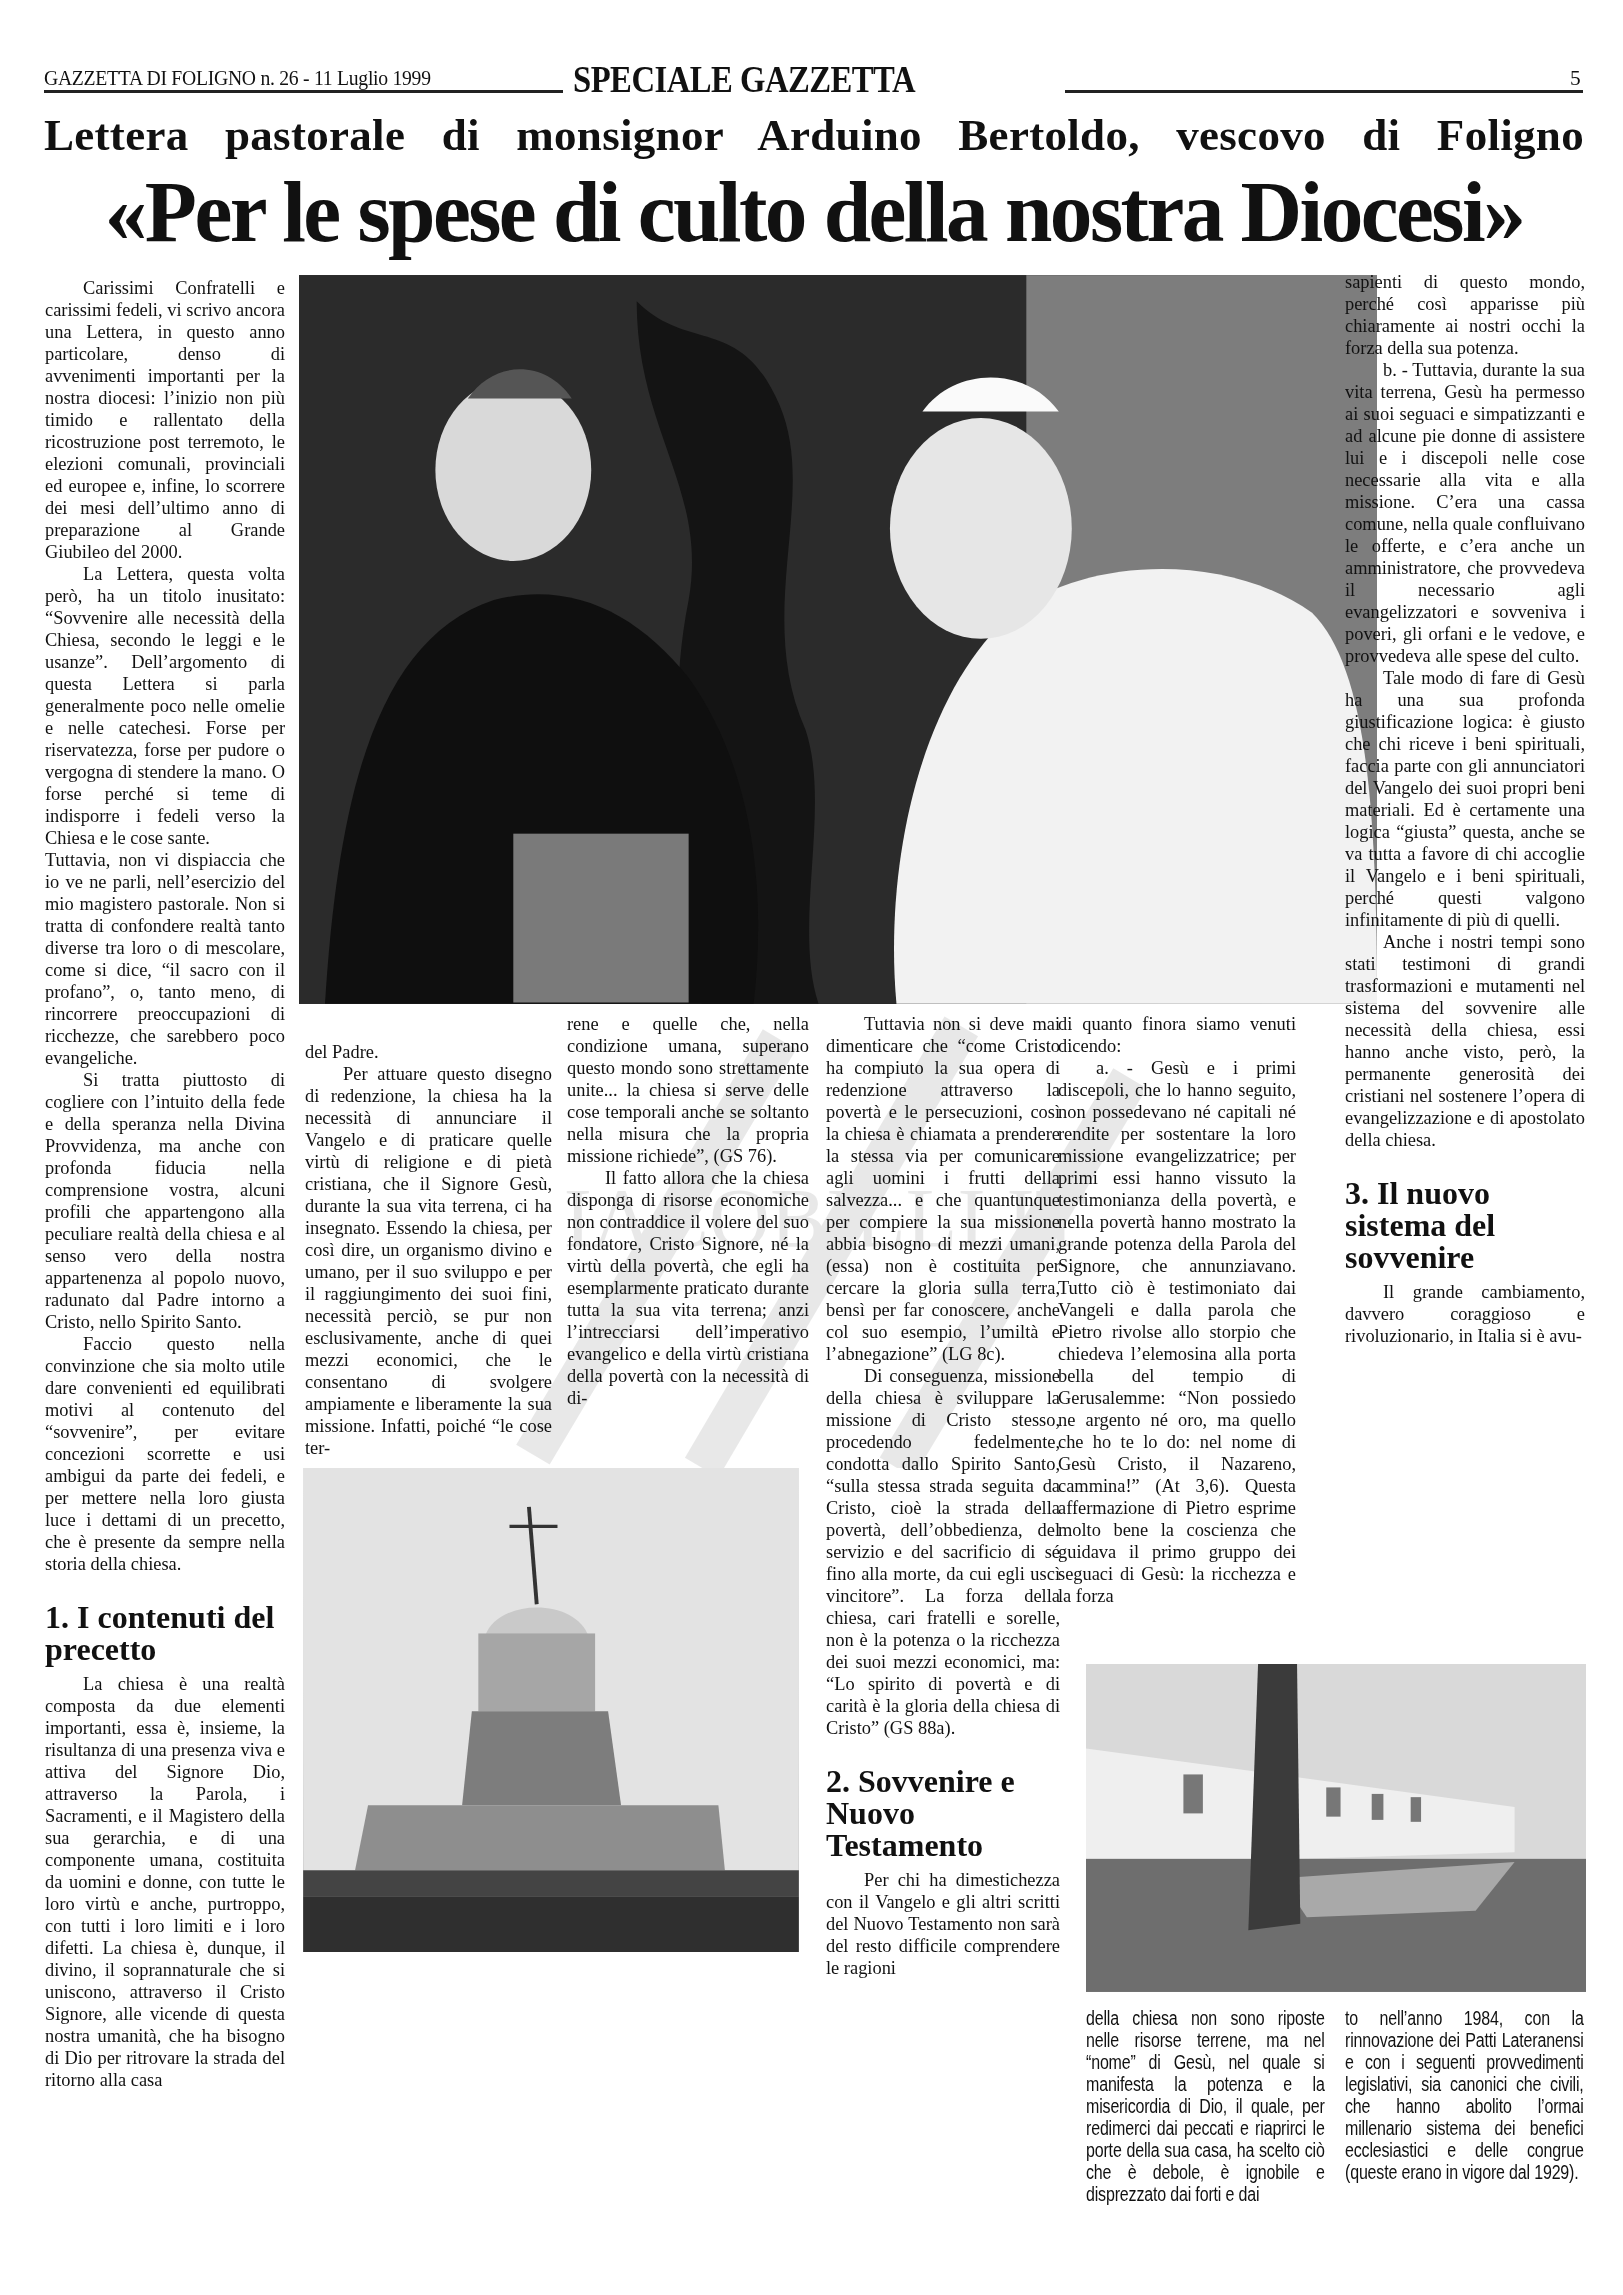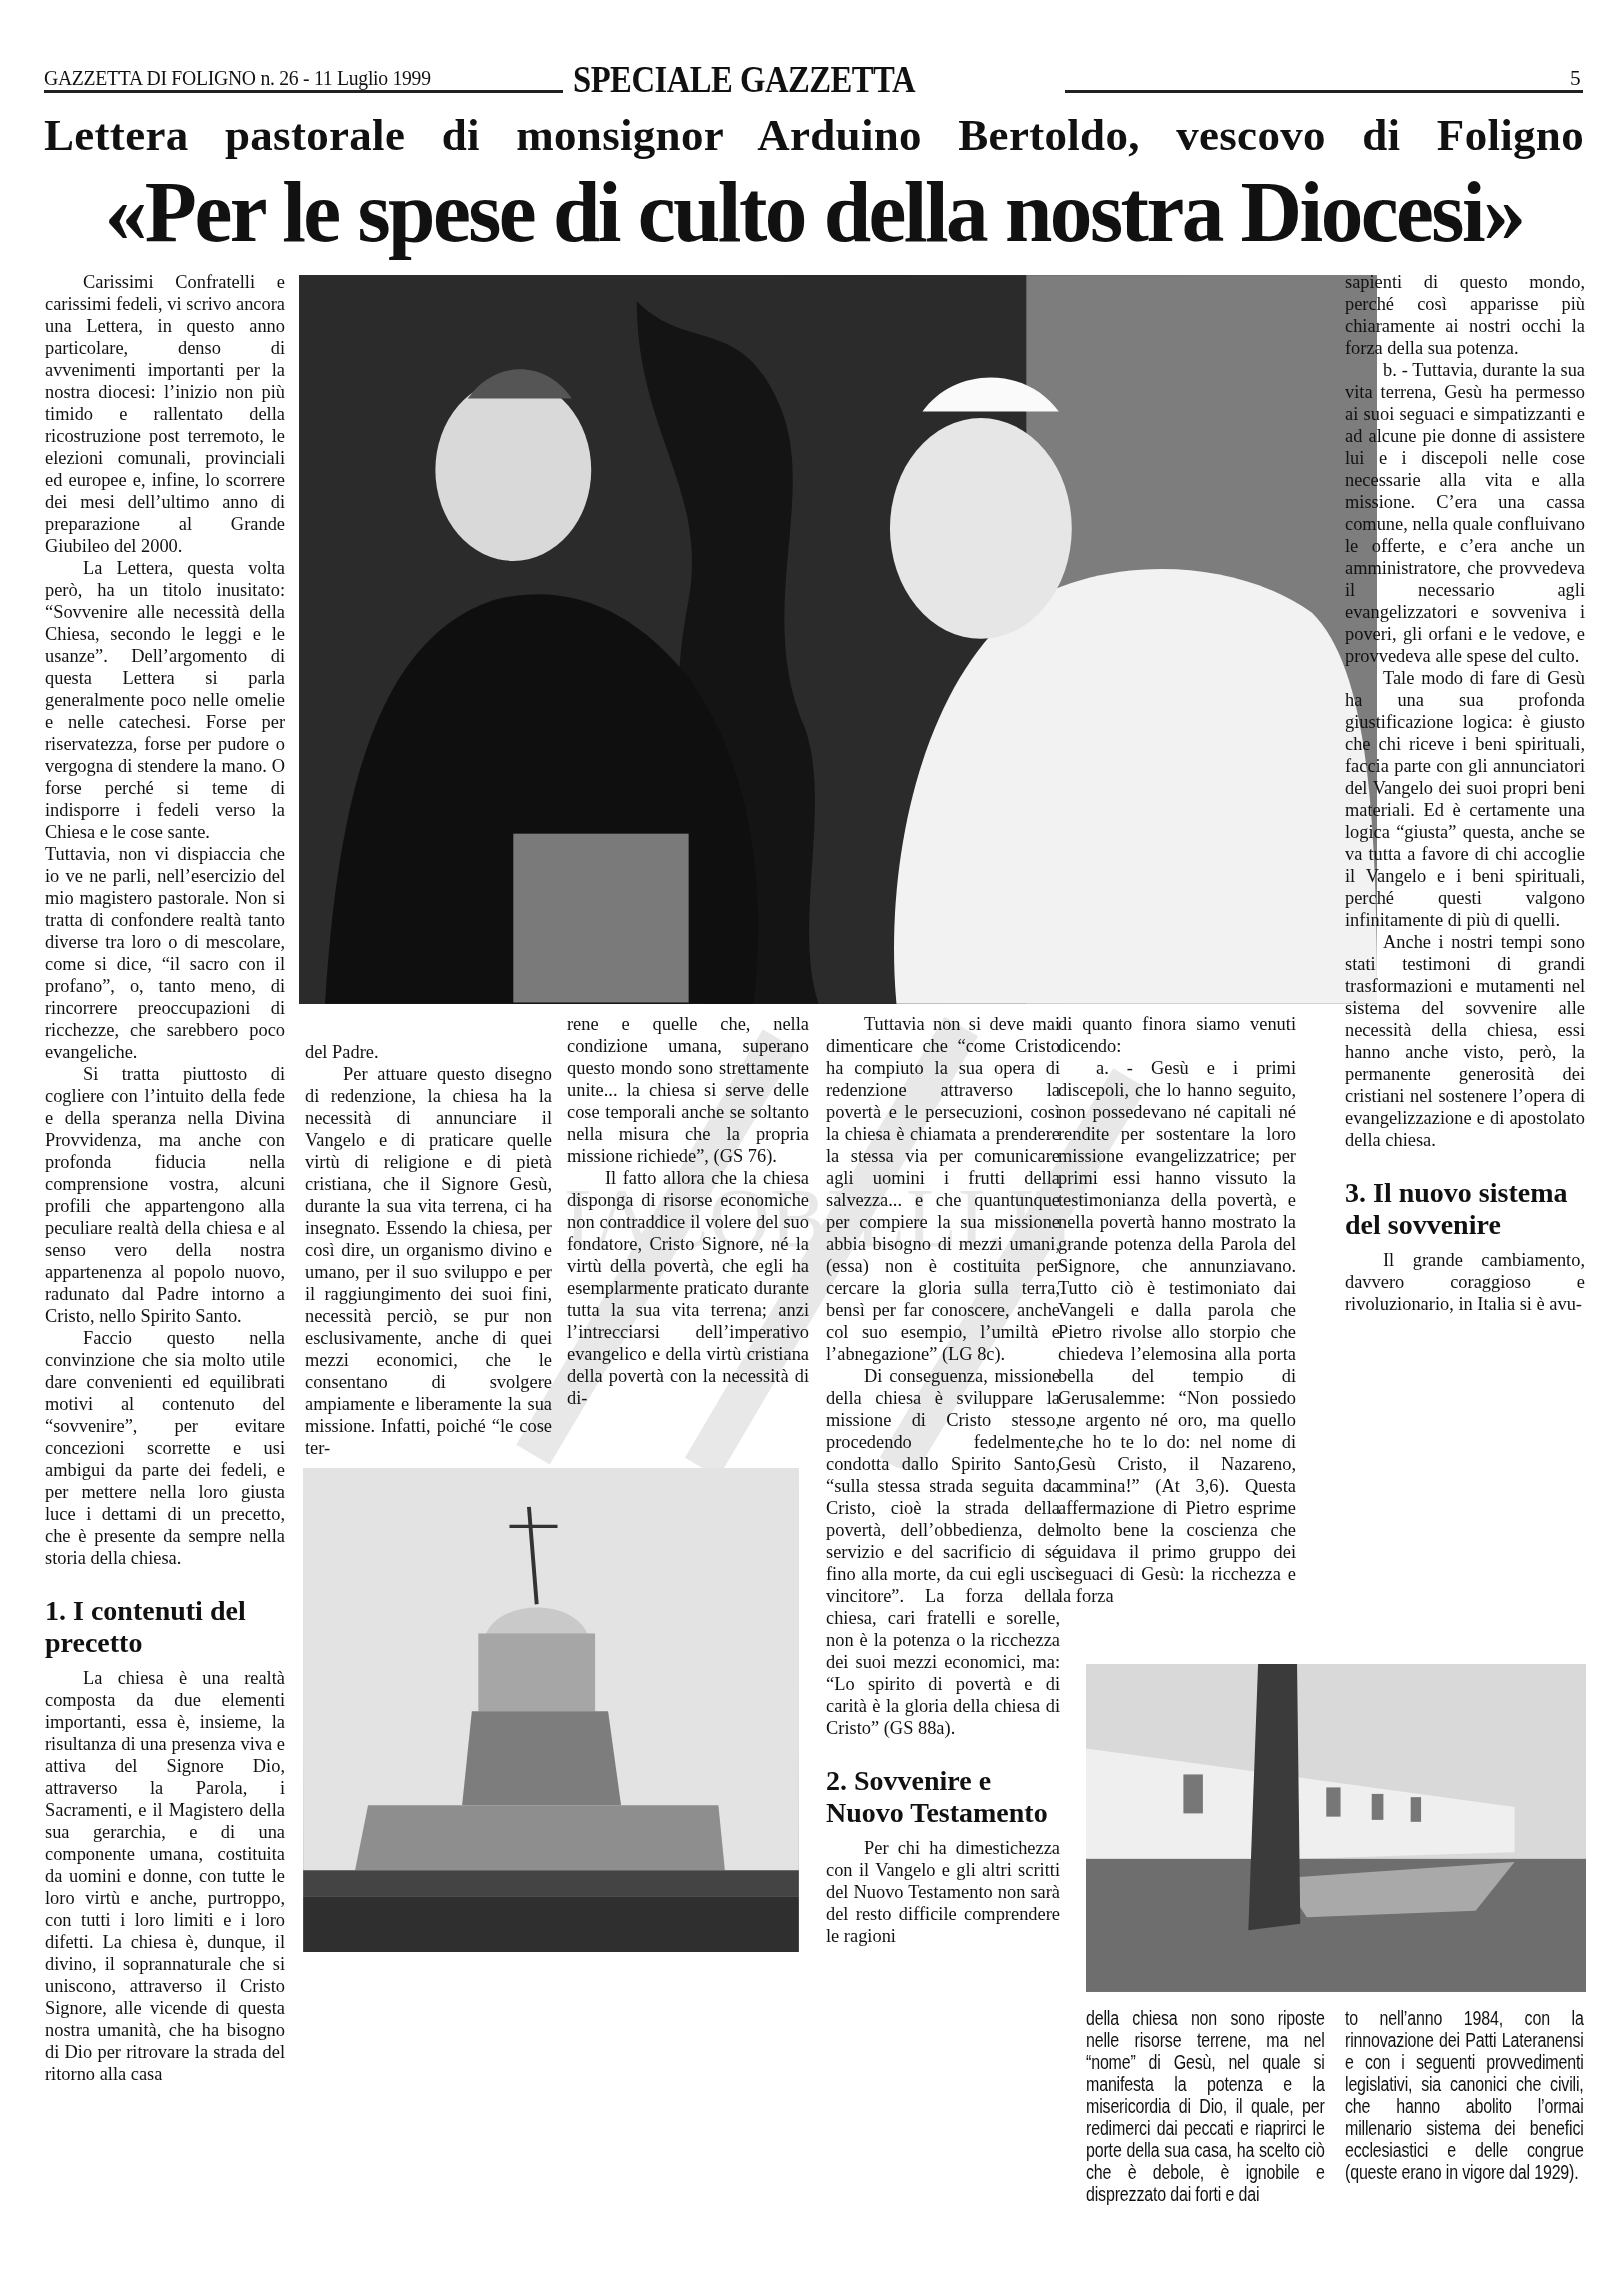--- a/index.html
+++ b/index.html
@@ -18,31 +18,31 @@
     .rule-right { left: 1065px; width: 518px; }
 
     
     .kicker { left: 44px; top: 109px; width: 1540px; font-size: 45px; font-weight: bold; white-space: nowrap; letter-spacing: 0.3px; text-align: justify; text-align-last: justify; }
     .title { left: 44px; top: 166px; width: 1540px; font-size: 87px; font-weight: bold; white-space: nowrap; letter-spacing: -2.6px; line-height: 1.05; text-align: center; transform: scaleX(0.98); }
 
     
     .col { font-size: 18.4px; line-height: 22px; text-align: justify; hyphens: manual; }
     .col p { margin: 0; text-indent: 38px; }
     .col p.noindent { text-indent: 0; }
-    .col1 { left: 45px; top: 271px; width: 240px; }
+    .col1 { left: 45px; top: 277px; width: 240px; }
     .col2 { left: 305px; top: 1013px; width: 247px; margin-top: 28px; }
     .col3 { left: 567px; top: 1013px; width: 242px; }
     .col4 { left: 826px; top: 1013px; width: 234px; }
     .col5 { left: 1058px; top: 1013px; width: 238px; }
     .col6 { left: 1345px; top: 271px; width: 240px; }
     .col5b { left: 1086px; top: 2007px; width: 238px; }
     .col6b { left: 1345px; top: 2007px; width: 240px; }
     .col5b, .col6b { font-family: "Liberation Sans", "DejaVu Sans", sans-serif; font-size: 19.5px; transform: scaleX(0.82); transform-origin: left; width: 291px; letter-spacing: -0.2px; }
 
-    .section-head { font-weight: bold; font-size: 28px; line-height: 32px; margin: 26px 0 7.8px 0; text-indent: 0; text-align: left; }
+    .section-head { font-weight: bold; font-size: 32px; line-height: 32px; margin: 26px 0 7.8px 0; text-indent: 0; text-align: left; }
 
     
     .photo { overflow: hidden; }
     .photo-audience { left: 299px; top: 275px; width: 1078px; height: 729px; background: linear-gradient(90deg, #3a3a3a 0%, #2a2a2a 40%, #1d1d1d 55%, #5a5a5a 70%, #cfcfcf 100%); }
     .photo-tower { left: 303px; top: 1468px; width: 496px; height: 484px; background: linear-gradient(180deg, #e9e9e9 0%, #d8d8d8 55%, #9a9a9a 78%, #3a3a3a 100%); }
     .photo-barracks { left: 1086px; top: 1664px; width: 500px; height: 328px; background: linear-gradient(180deg, #e2e2e2 0%, #c8c8c8 45%, #8a8a8a 62%, #4a4a4a 100%); }
 
     .watermark { left: 507px; top: 1000px; width: 636px; height: 468px; opacity: 0.13; pointer-events: none; }
   </style>
 </head>

